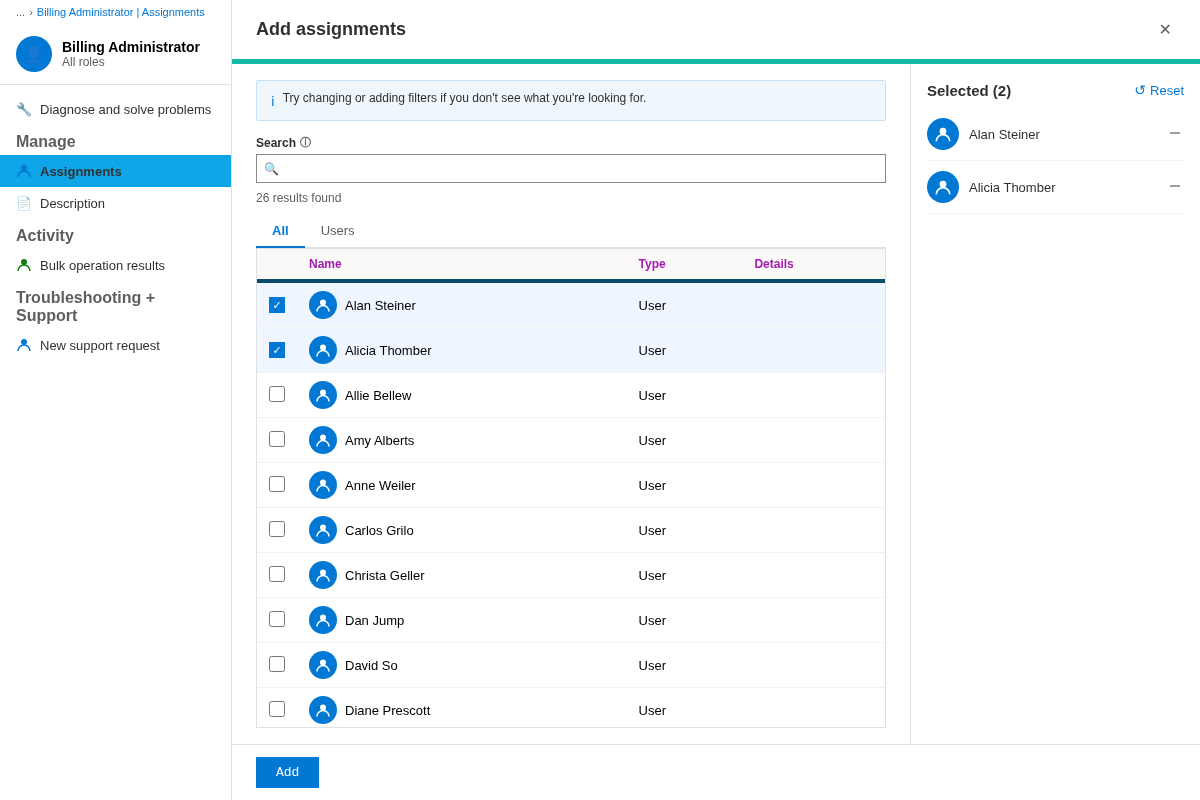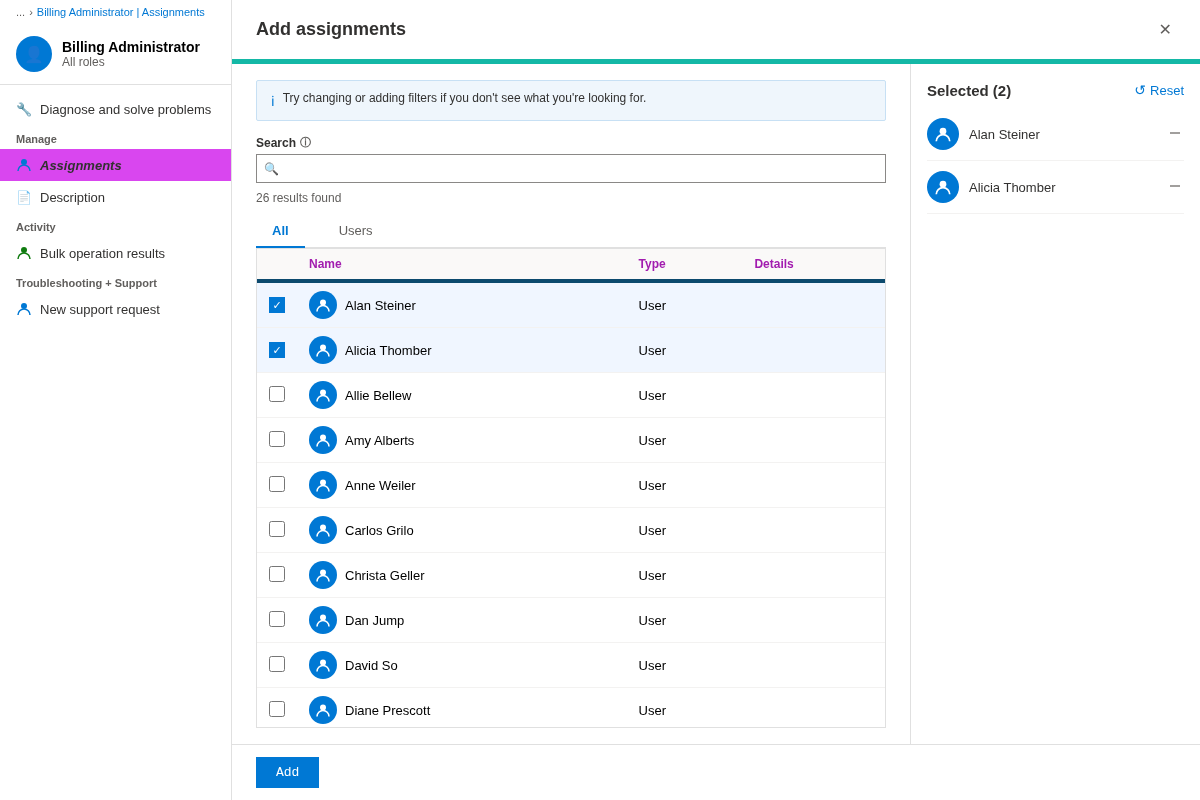--- a/index.html
+++ b/index.html
@@ -39,25 +39,25 @@
     }
     .sidebar-breadcrumb span { color: #605e5c; }
     .sidebar-nav { padding: 8px 0; flex: 1; }
     .nav-item {
       display: flex; align-items: center; gap: 8px;
       padding: 8px 16px;
       cursor: pointer;
       color: #323130;
       font-size: 13px;
     }
-    .nav-item.active { background: #d946ef; font-weight: 600; font-style: italic; }
+    .nav-item.active { background: #0ea5e9; font-weight: 600; }
     .nav-item .nav-icon { width: 16px; height: 16px; display: inline-flex; align-items: center; justify-content: center; }
     .nav-section-label {
       padding: 8px 16px 4px;
-      font-size: 11px;
+      font-size: 16px;
       font-weight: 700;
       color: #605e5c;
       text-transform: none;
     }
     .collapse-btn {
       position: absolute;
       top: 90px;
       left: 220px;
       background: #fff;
       border: 1px solid #e0e0e0;
@@ -154,21 +154,21 @@
       outline: none;
     }
     .search-icon-inside {
       position: absolute;
       left: 8px; top: 50%;
       transform: translateY(-50%);
       color: #605e5c;
       font-size: 12px;
     }
     .results-count { font-size: 12px; color: #605e5c; margin-bottom: 10px; }
-    .tabs { display: flex; gap: 18px; border-bottom: 1px solid #e0e0e0; margin-bottom: 0; }
+    .tabs { display: flex; gap: 0; border-bottom: 1px solid #e0e0e0; margin-bottom: 0; }
     .tab {
       padding: 8px 16px;
       cursor: pointer;
       font-size: 13px;
       color: #605e5c;
       border-bottom: 2px solid transparent;
       margin-bottom: -1px;
     }
     .tab.active { color: #0078d4; border-bottom: 2px solid #0078d4; font-weight: 600; }
 

